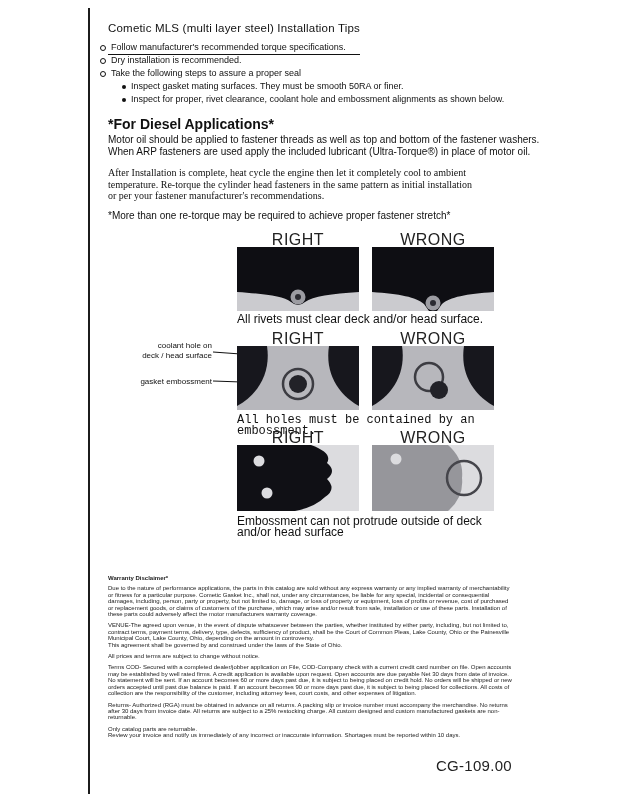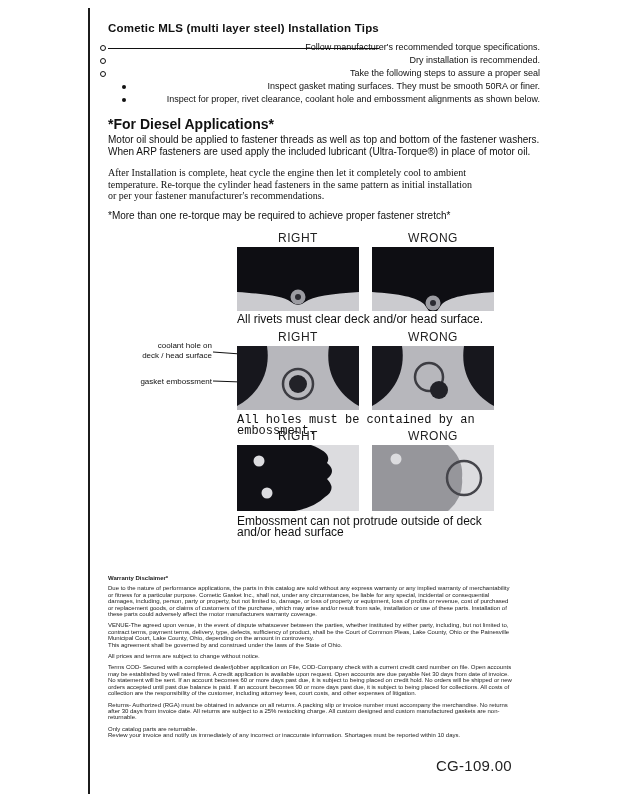--- a/index.html
+++ b/index.html
@@ -8,36 +8,36 @@
     width:618px;height:800px;
     background:#ffffff;
     font-family:"Liberation Sans", sans-serif;
     color:#111;
     overflow:hidden;
     margin:0 auto;
   }
   .edge-line{position:absolute;left:88px;top:8px;width:2px;height:786px;background:#1c1c1c;}
   .title{
     position:absolute;left:108px;top:22px;
-    font-size:11.5px;font-weight:bold;
-    border-bottom:1.5px solid #111;padding-bottom:14px;
+    font-size:11.5px;font-weight:normal;
+    border-bottom:1.5px solid #111;padding-bottom:20px;
     letter-spacing:.2px;
   }
   .bullets{position:absolute;left:100px;top:41px;width:440px;font-size:9px;line-height:13px;}
-  .b-row{display:flex;align-items:center;justify-content:space-between;}
+  .b-row{display:flex;align-items:center;}
   .b-row .mark{flex:0 0 auto;}
   .mark-open{width:4px;height:4px;border:1px solid #111;border-radius:50%;margin-right:5px;background:#fff;}
   .mark-fill{width:4px;height:4px;border-radius:50%;background:#111;margin:0 5px 0 22px;}
   .diesel-head{position:absolute;left:108px;top:116px;font-size:14px;font-weight:bold;}
   .para{position:absolute;left:108px;width:432px;font-size:10px;line-height:11.5px;white-space:pre-line;}
   .para1{top:134px;}
   .para2{top:167px;font-family:Liberation Serif, serif;}
   .para-note{top:210px;}
   
-  .figlabel{position:absolute;width:122px;text-align:center;font-size:12px;color:#222;letter-spacing:.5px;}
+  .figlabel{position:absolute;width:122px;text-align:center;font-size:16px;color:#222;letter-spacing:.5px;}
   .figimg{position:absolute;width:122px;}
   .figimg svg{display:block;width:122px;height:100%;}
   .figcap{position:absolute;left:237px;width:270px;font-size:12px;line-height:11px;white-space:pre-line;}
   .ann{position:absolute;font-size:8px;line-height:10px;text-align:right;white-space:pre-line;color:#111;}
   .leader{position:absolute;left:212px;top:344px;width:92px;height:50px;}
   
   .legal{position:absolute;left:108px;top:575px;width:405px;font-size:6px;line-height:6.4px;color:#222;}
   .legal .lh{font-weight:bold;margin:0 0 4px 0;}
   .legal p{margin:0 0 5px 0;white-space:pre-line;}
   .docnum{position:absolute;right:106px;top:757px;font-size:15px;letter-spacing:.3px;color:#222;}

